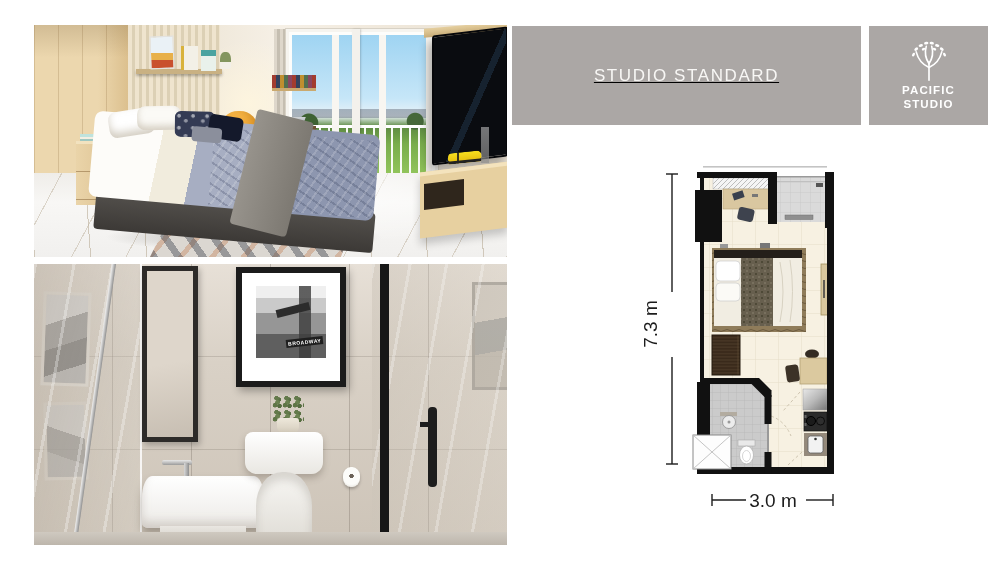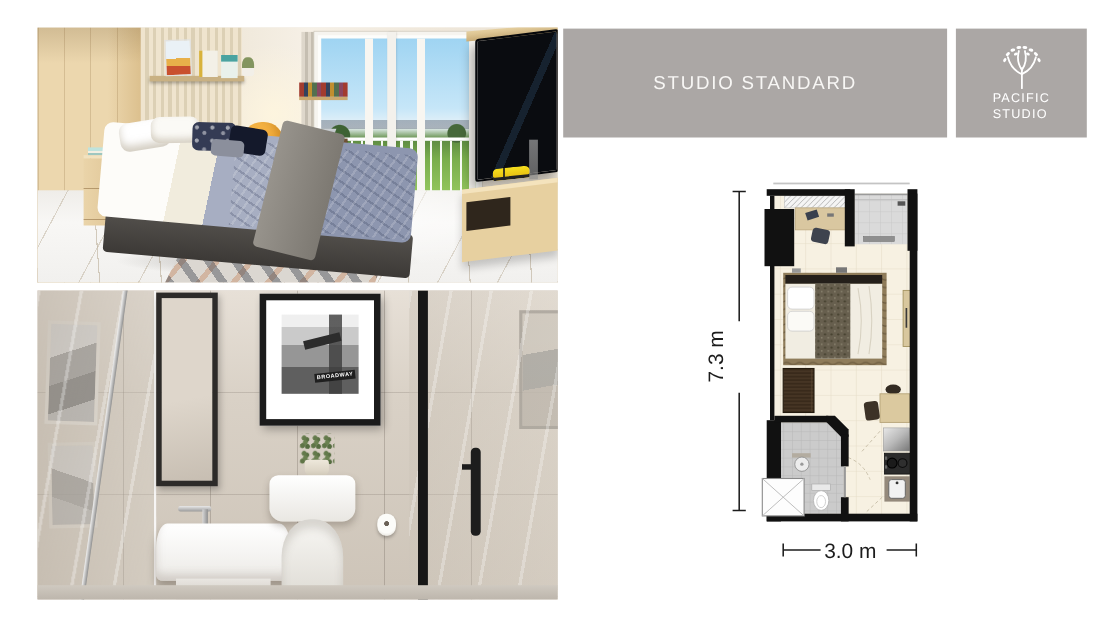--- a/index.html
+++ b/index.html
@@ -3,25 +3,25 @@
 <meta charset="utf-8">
 <style>
   * { margin:0; padding:0; box-sizing:border-box; }
   html,body { background:#ffffff; }
   body { font-family:"Liberation Sans", sans-serif; }
   .slide { position:relative; width:1000px; height:562px; background:#ffffff; overflow:hidden; }
   .abs { position:absolute; }
 
   
   .header-bar { left:512px; top:26px; width:349px; height:99px; background:#aba7a5;
-    display:flex; align-items:center; justify-content:center; }
+    display:flex; align-items:center; justify-content:center;text-decoration:underline; }
   .header-bar span { color:#f8f7f5; font-size:17px; letter-spacing:1.6px; font-weight:400; }
   .logo-box { left:869px; top:26px; width:119px; height:99px; background:#aba7a5;
     display:flex; flex-direction:column; align-items:center; justify-content:center; gap:2px; }
-  .logo-text { color:#ffffff; font-weight:normal; font-size:11.5px;
+  .logo-text { text-align:center; color:#ffffff; font-weight:bold; font-size:11.5px;
     letter-spacing:1.1px; line-height:1.2; }
 
   .floorplan { left:640px; top:152px; width:212px; height:362px; }
 
   
   .photo { overflow:hidden; }
   #bedroom  { left:34px; top:25px;  width:473px; height:232px; background:#ece4d6; }
   #bathroom { left:34px; top:264px; width:473px; height:281px; background:#d8d0c5; }
   .photo .abs { position:absolute; }
 

